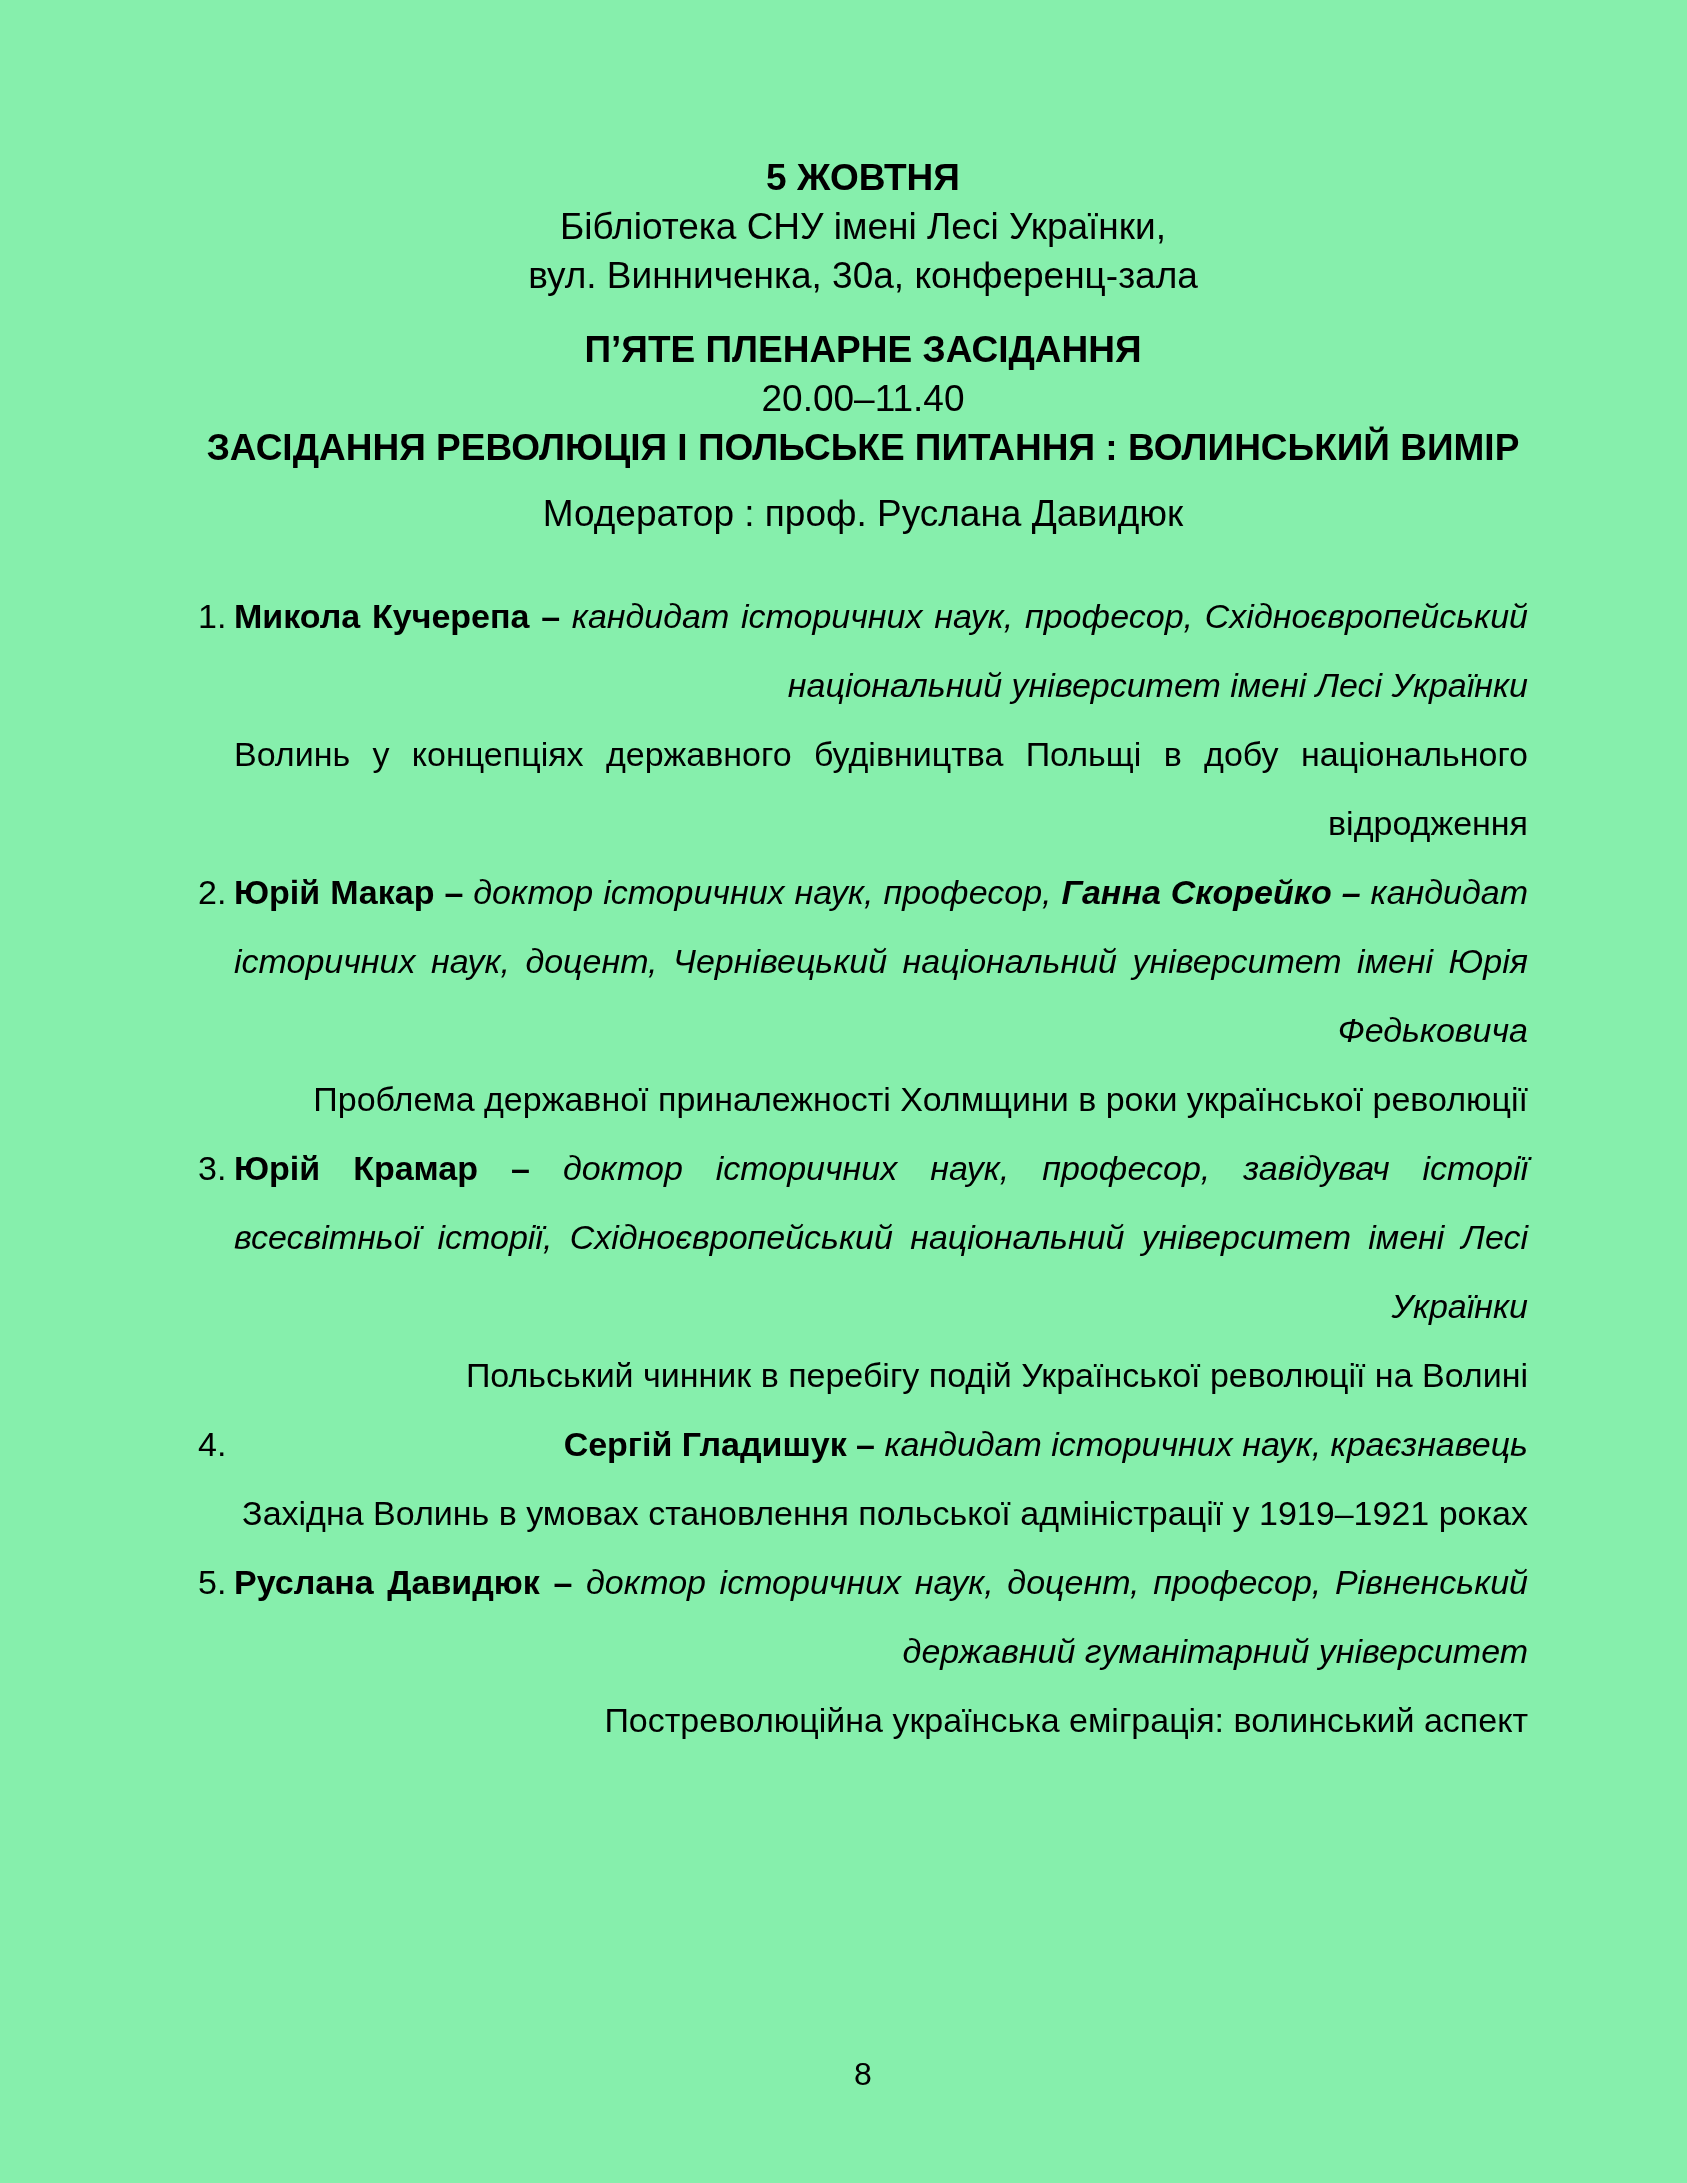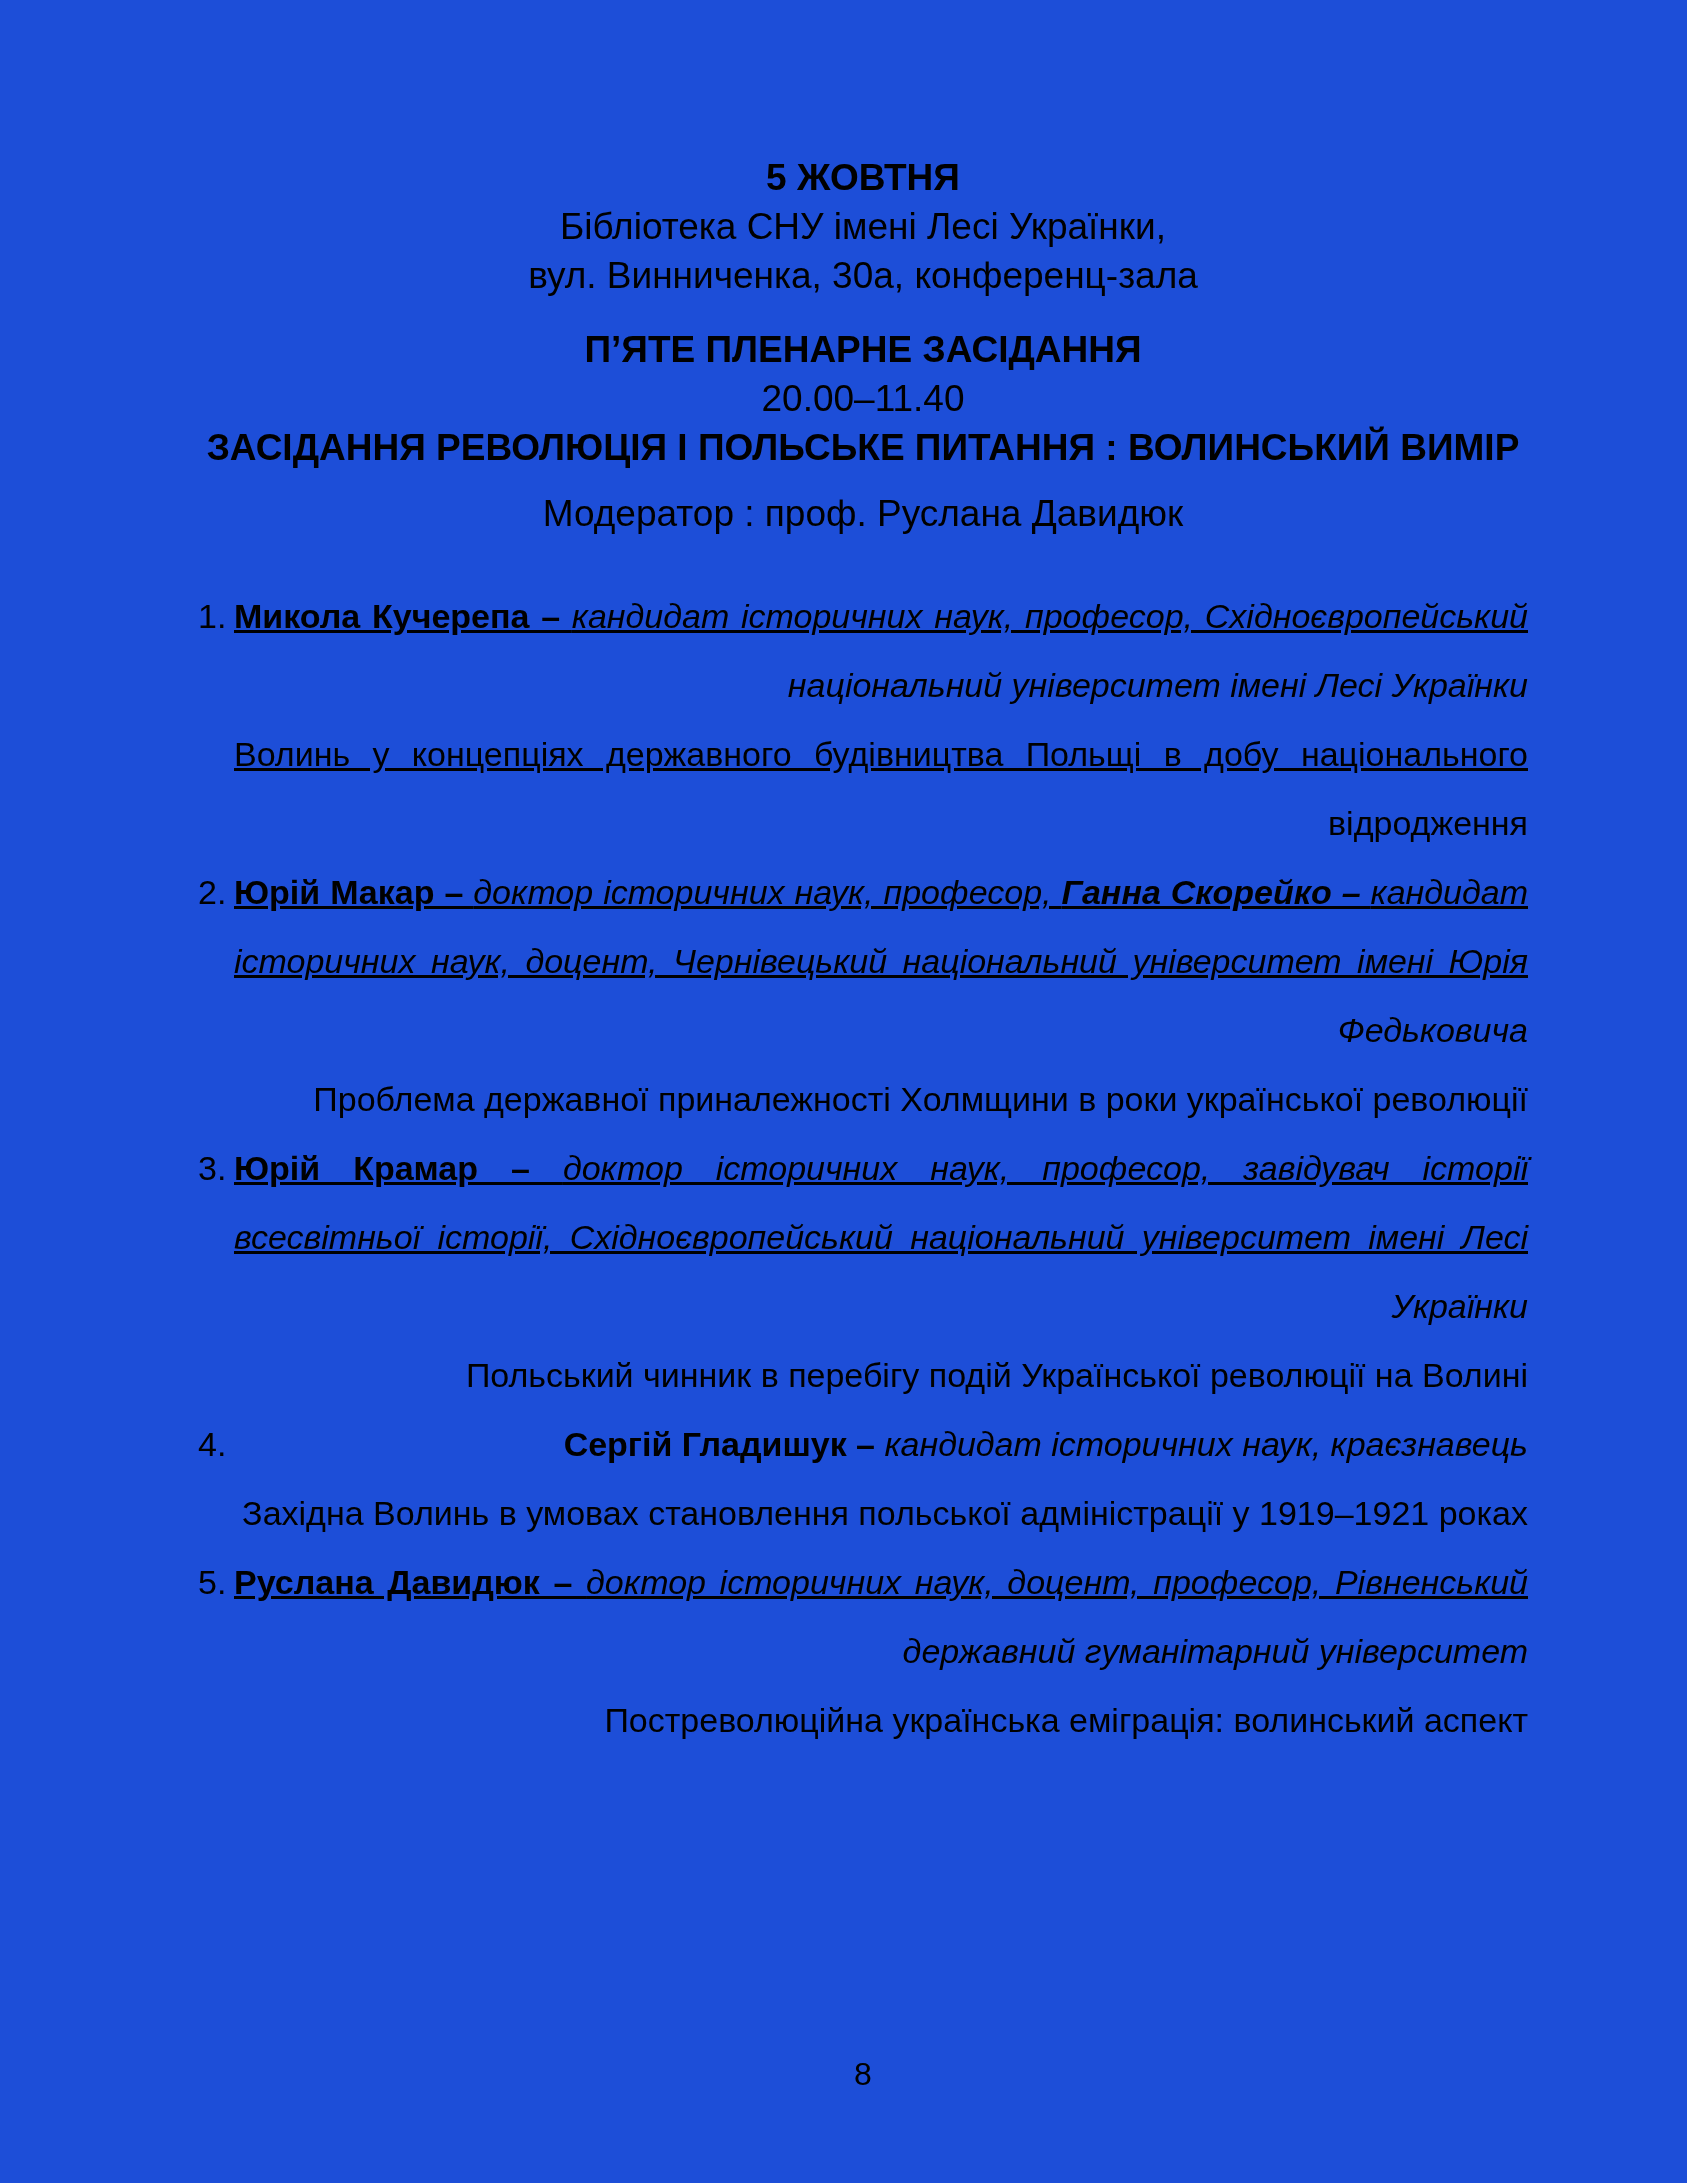--- a/index.html
+++ b/index.html
@@ -4,21 +4,21 @@
 <style>
   html, body {
     margin: 0;
     padding: 0;
     background: #ffffff;
   }
   .page {
     position: relative;
     width: 1687px;
     height: 2183px;
-    background: #1d4ed8;
+    background: #86efac;
     color: #000000;
     font-family: "Liberation Sans", "DejaVu Sans", sans-serif;
     box-sizing: border-box;
     padding: 153px 159px 0 198px;
     overflow: hidden;
   }
   
   .hline {
     font-size: 37px;
     line-height: 49px;
@@ -41,21 +41,20 @@
     font-weight: normal;
   }
   .line {
     font-size: 34px;
     line-height: 69px;
     height: 69px;
   }
   .line.justify {
     text-align: justify;
     text-align-last: justify;
-    text-decoration: underline;
   }
   .line.left {
     text-align: right;
     white-space: nowrap;
   }
   .r-b { font-weight: bold; }
   .r-i { font-style: italic; }
 
   .footer {
     position: absolute;

